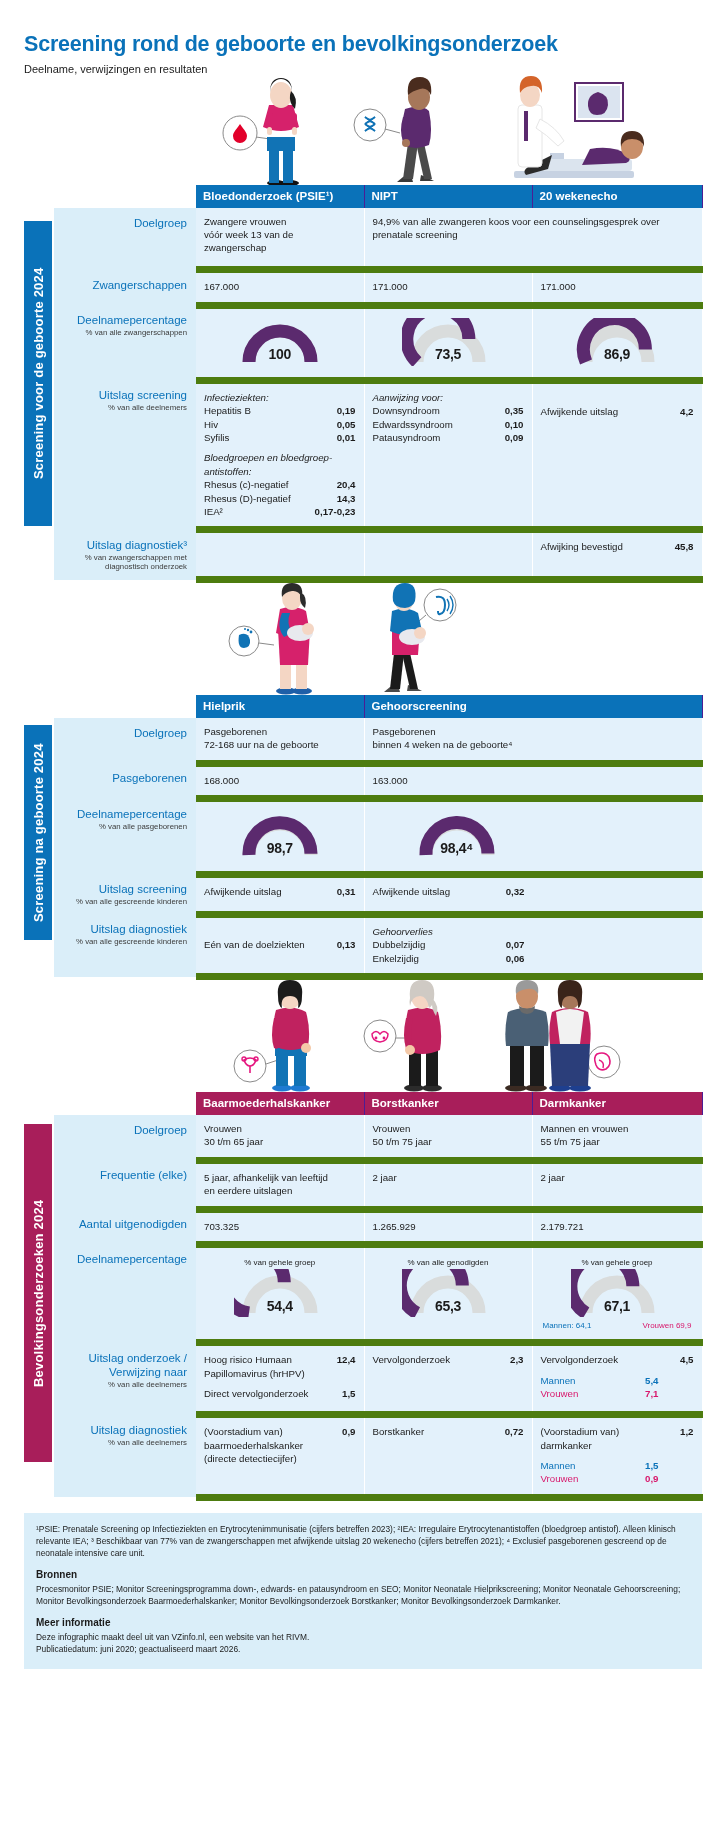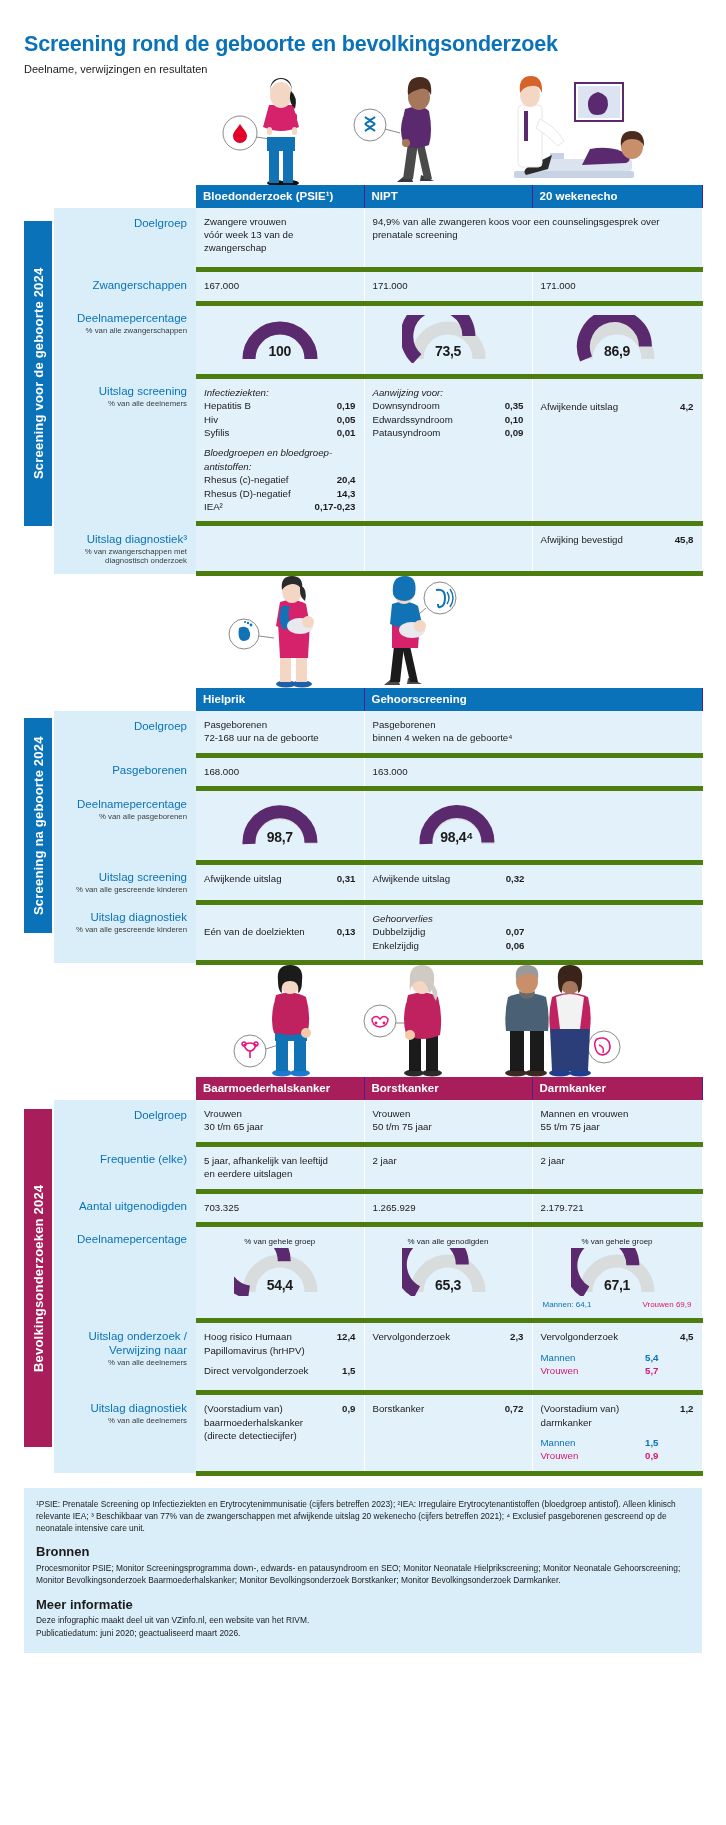--- a/index.html
+++ b/index.html
@@ -93,21 +93,21 @@
     display: block;
     margin-top: 1px;
   }
 
   td.cell {
     background: #e3f1fb;
     padding: 7px 8px 8px 8px;
     font-size: 9.7px;
     line-height: 1.38;
     border-right: 1px solid #ffffff;
-    border-bottom: 5px solid #4d7c0f;
+    border-bottom: 7px solid #4d7c0f;
   }
 
   .cellspan { display: block; }
   .italic { font-style: italic; }
 
   
   .kv { display: flex; justify-content: space-between; gap: 12px; }
   .kv .k { white-space: nowrap; }
   .kv .v { font-weight: bold; white-space: nowrap; }
   .gap { height: 7px; }
@@ -142,21 +142,21 @@
 
   
   .footer {
     margin: 12px 24px 0 24px;
     background: #daeef9;
     padding: 10px 12px 14px 12px;
     font-size: 8.4px;
     line-height: 1.45;
     color: #1b1b1b;
   }
-  .footer b { font-size: 13px; }
+  .footer b { font-size: 10px; }
   .footer .fsec { margin-top: 9px; }
 </style>
 </head>
 <body>
 
 <div class="page">
 
   <div class="header">
     <div class="title">Screening rond de geboorte en bevolkingsonderzoek</div>
     <div class="subtitle">Deelname, verwijzingen en resultaten</div>
@@ -688,21 +688,21 @@
                 </div>
               </div>
           <div class="gap"></div>
           <div>
                 <div class="kv" style="max-width:118px">
                   <span class="k sub-m">Mannen</span>
                   <span class="v sub-m">5,4</span>
                 </div>
                 <div class="kv" style="max-width:118px">
                   <span class="k sub-v">Vrouwen</span>
-                  <span class="v sub-v">5,7</span>
+                  <span class="v sub-v">7,1</span>
                 </div>
               </div>
         </td>
       </tr>
       <tr>
         <td class="rowlabel">
           <span class="rl-main">Uitslag diagnostiek</span>
           <span class="rl-sub">% van alle deelnemers</span>
         </td>
         <td class="cell" style="height:74px">

